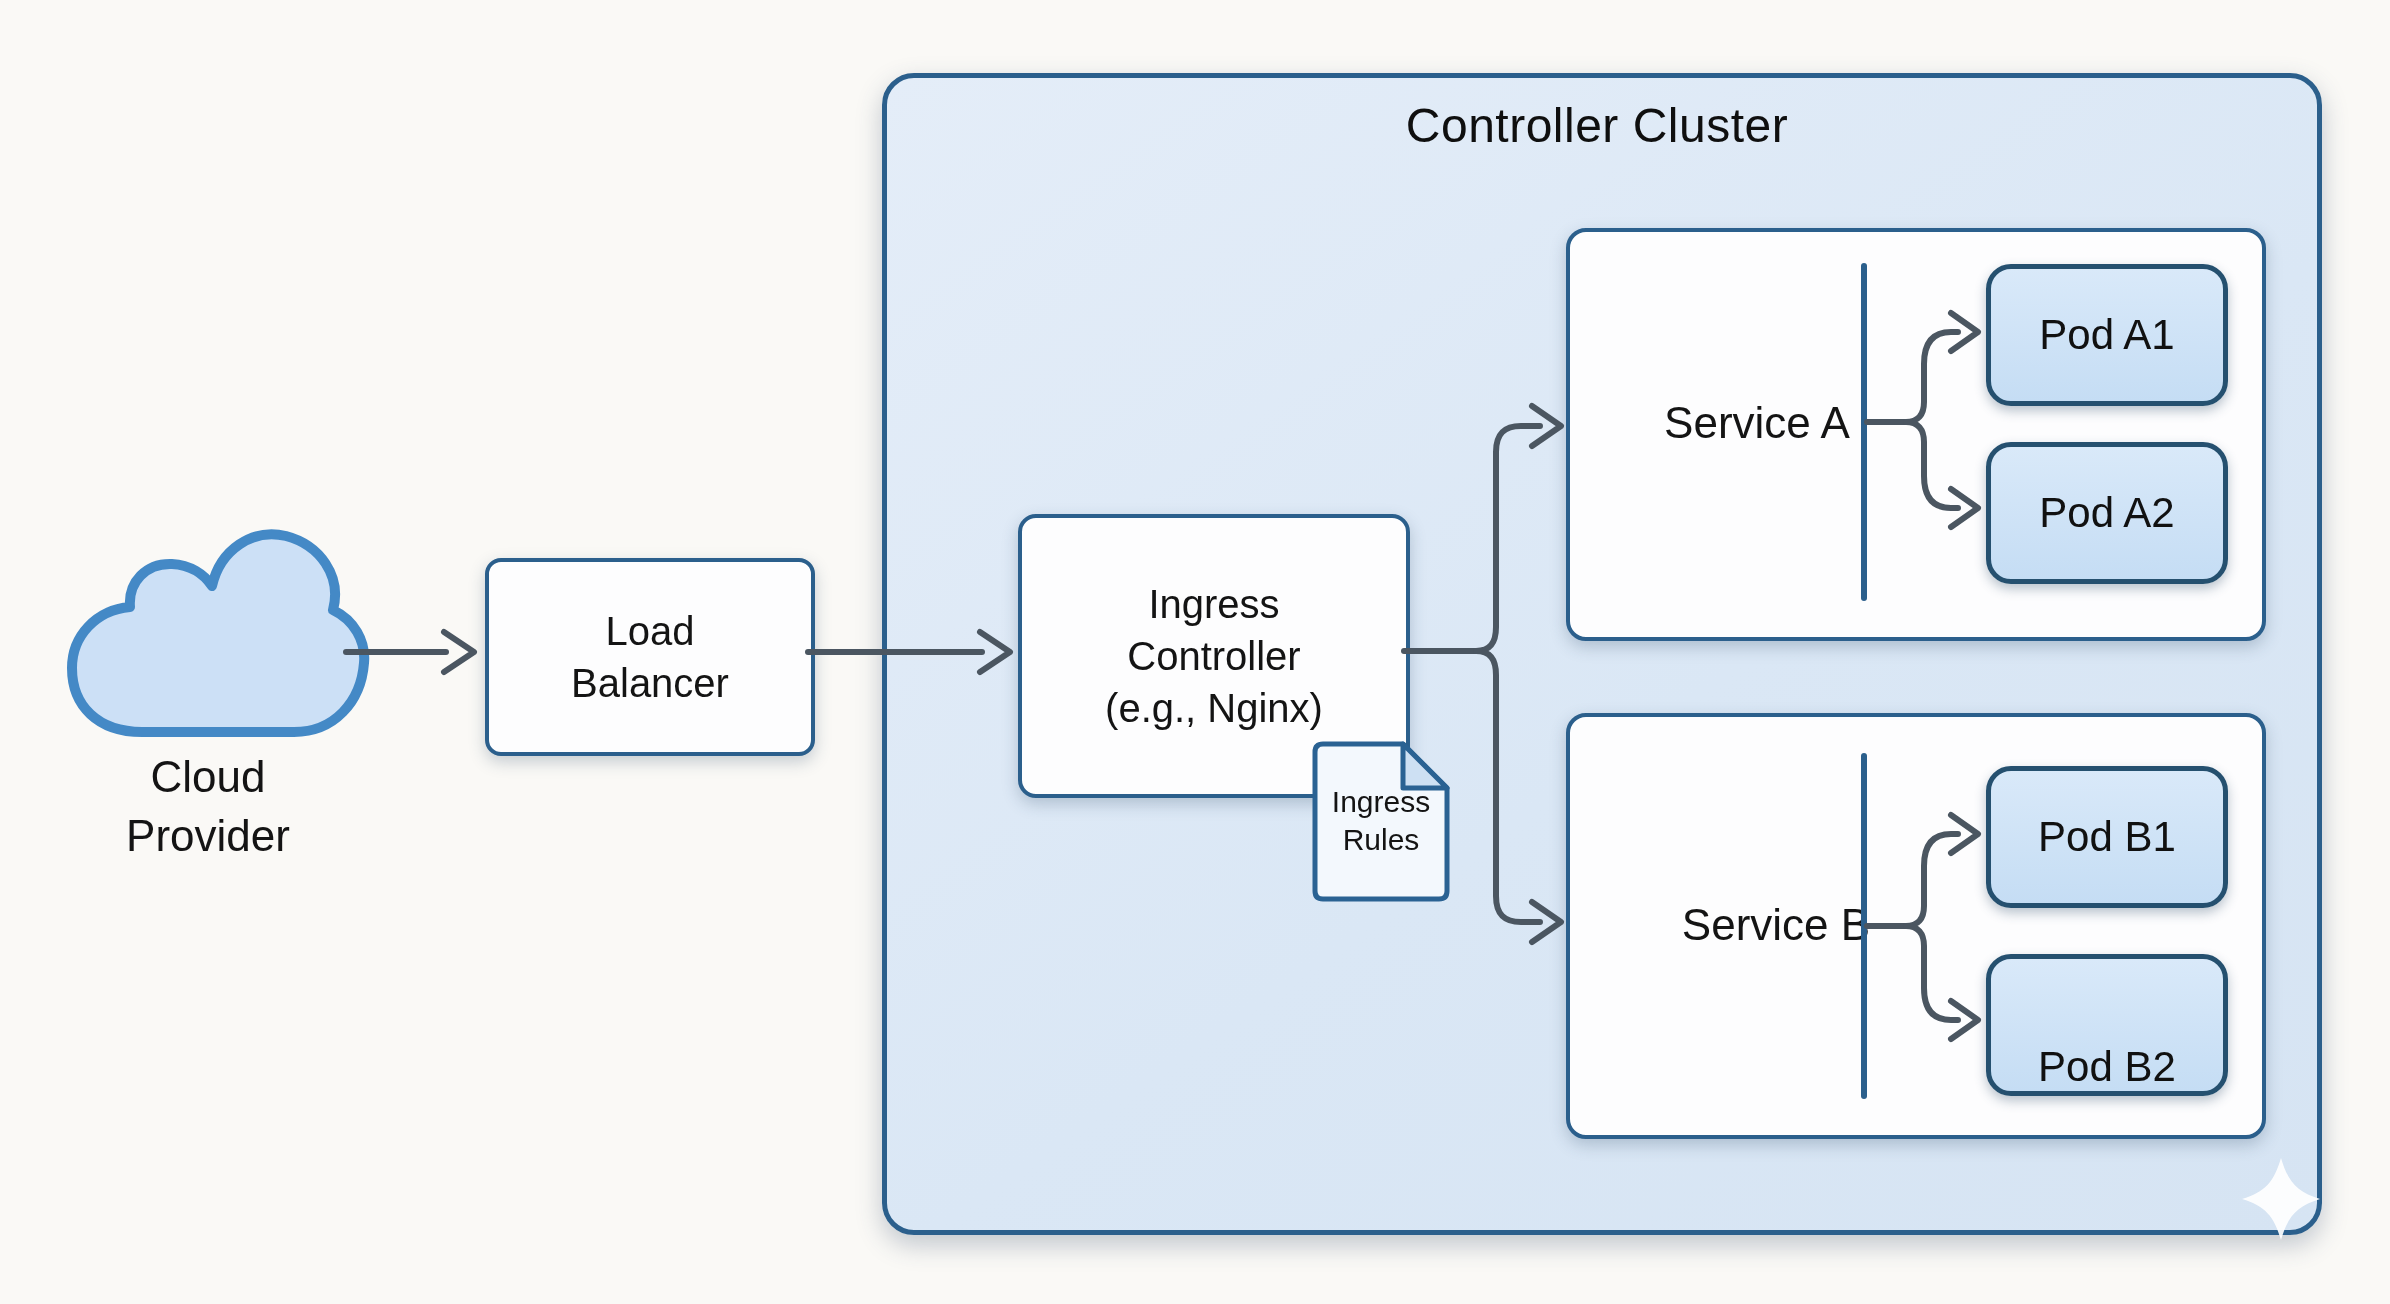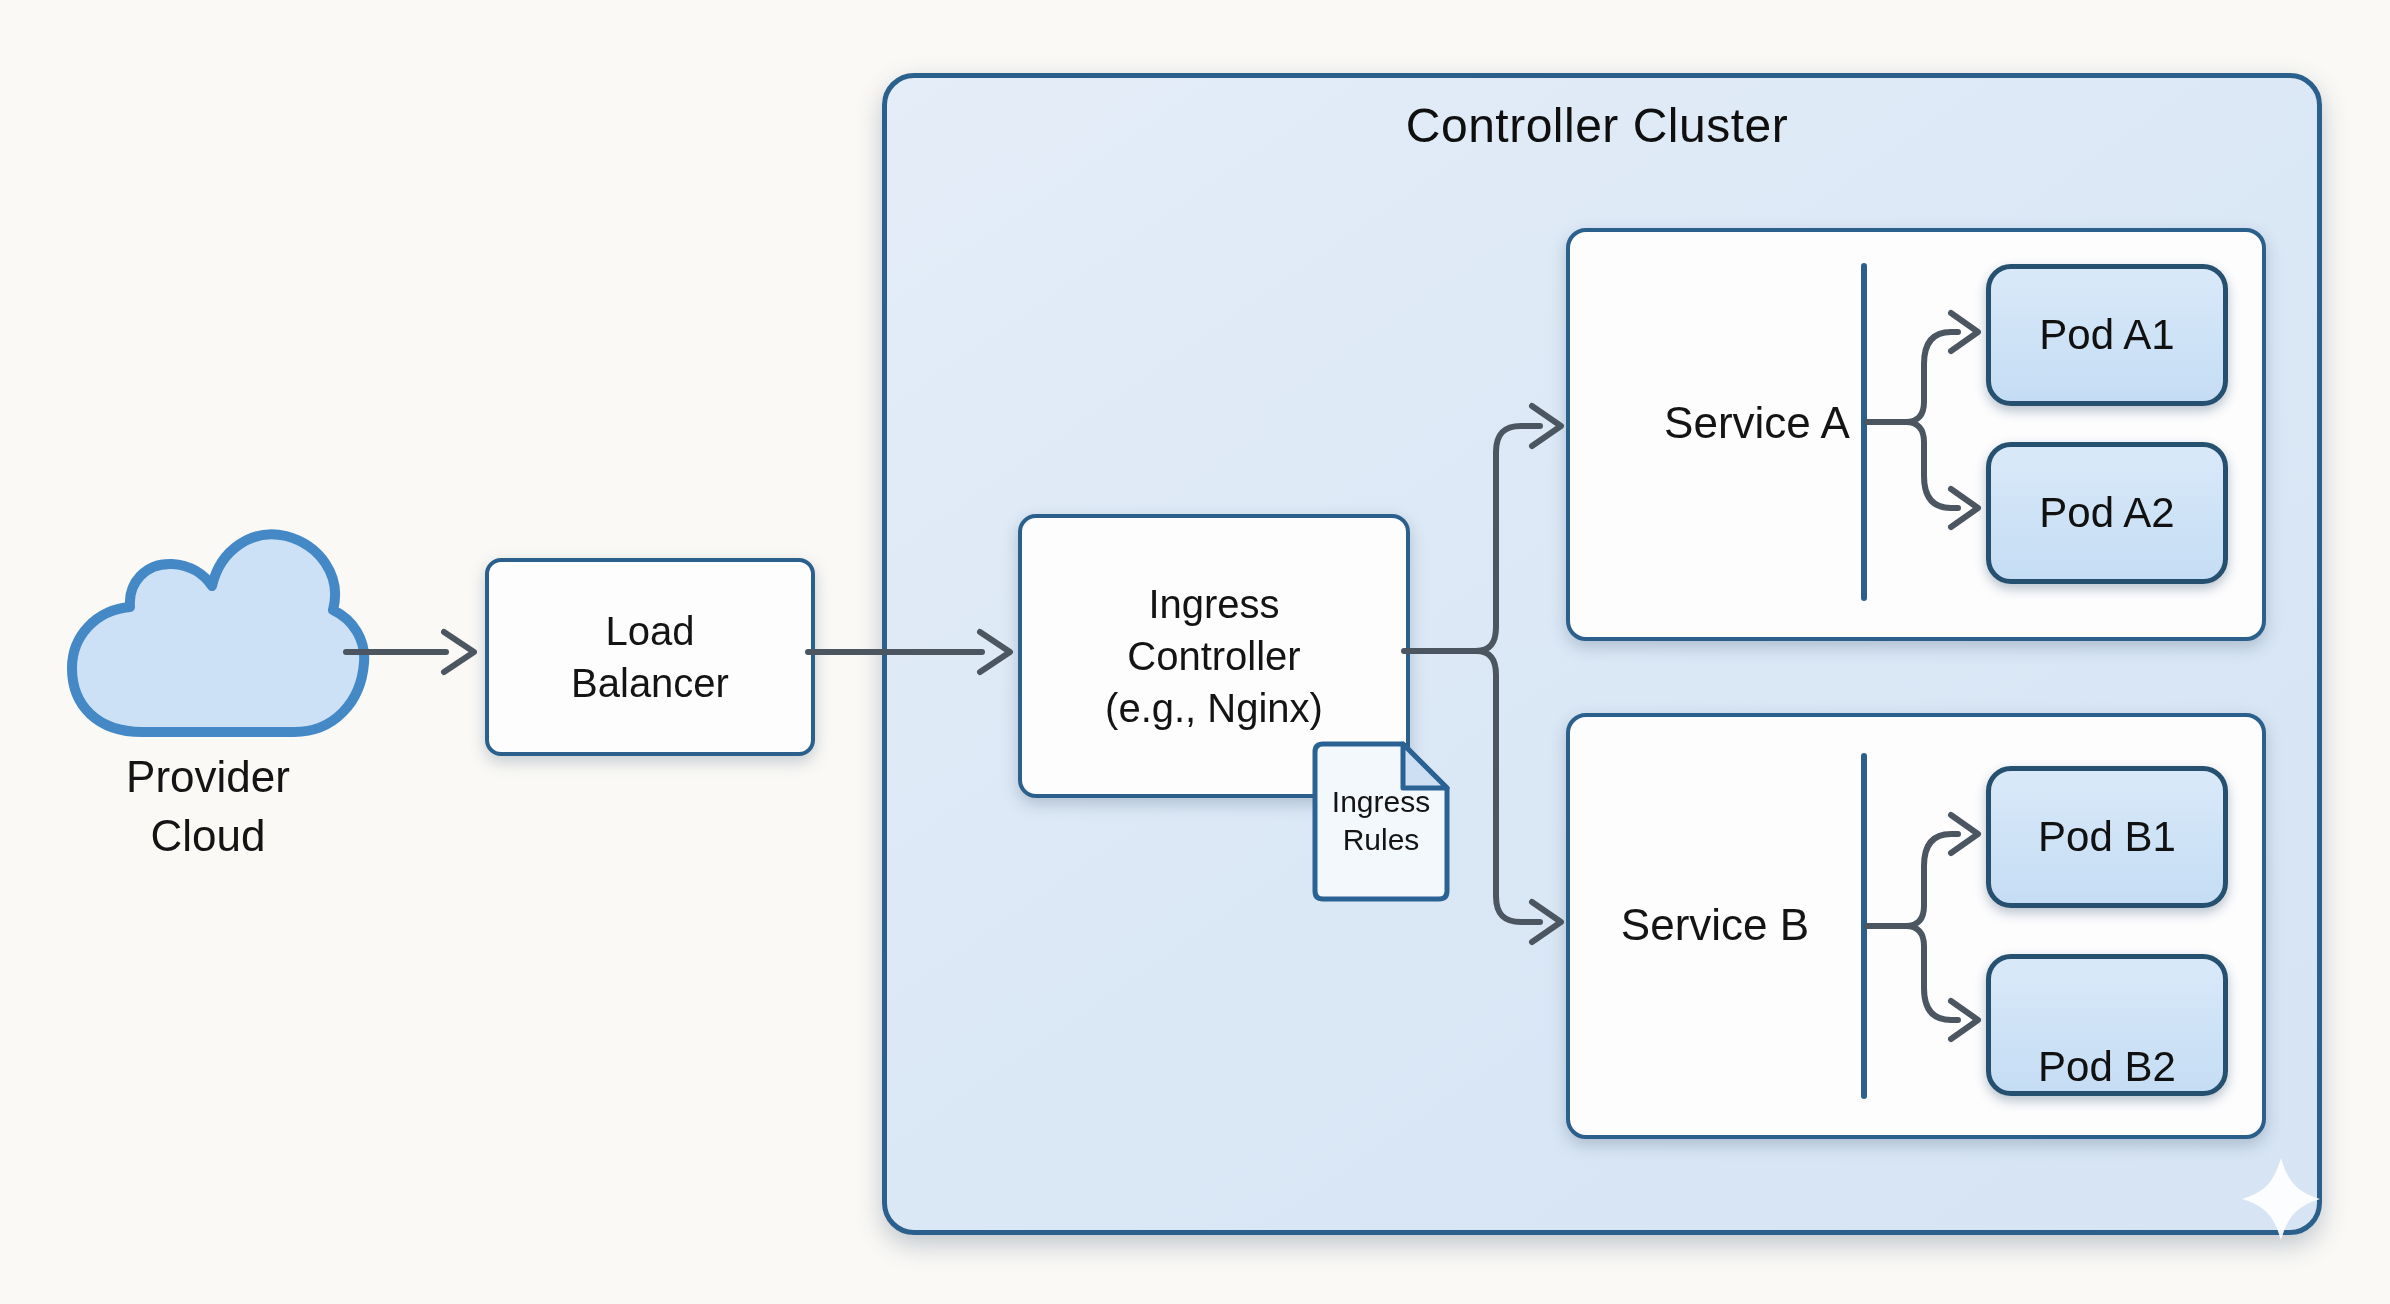--- a/index.html
+++ b/index.html
@@ -44,21 +44,21 @@
   .ic{left:1018px;top:514px;width:384px;height:276px;border-radius:18px;}
 
   .svc{border-radius:20px;}
   .svc-a{left:1566px;top:228px;width:692px;height:405px;}
   .svc-b{left:1566px;top:713px;width:692px;height:418px;}
   .svc-label{
     position:absolute;width:290px;text-align:center;
     font-size:44px;color:#141414;z-index:3;margin-left:41px;
   }
   .svc-a-label{left:1571px;top:398px;}
-  .svc-b-label{left:1510px;top:900px;padding-left:19px;}
+  .svc-b-label{left:1571px;top:900px;padding-left:19px;}
 
   .pod{
     position:absolute;width:232px;height:132px;
     background:linear-gradient(180deg,#d9e9f9 0%,#c5ddf4 100%);
     border:5px solid #25506f;border-radius:25px;
     box-shadow:0 5px 12px rgba(40,70,100,.32);
     display:flex;align-items:center;justify-content:center;
     font-size:42px;color:#111;z-index:3;
   }
   .pod-a1{left:1986px;top:264px;}
@@ -82,22 +82,22 @@
 </style>
 </head>
 <body>
 
 <div class="canvas">
 
   <div class="cluster"></div>
   <div class="cluster-title">Controller Cluster</div>
 
   <div class="cloud-label">
+    <span class="ln">Cloud</span>
     <span class="ln">Provider</span>
-    <span class="ln">Cloud</span>
   </div>
 
   <div class="box lb">
     <span class="lines">
       <span class="ln">Load</span>
       <span class="ln">Balancer</span>
     </span>
   </div>
 
   <div class="box ic">

